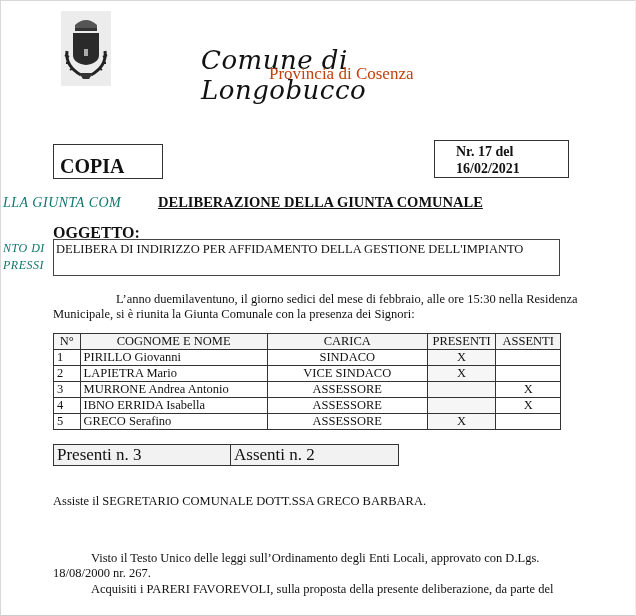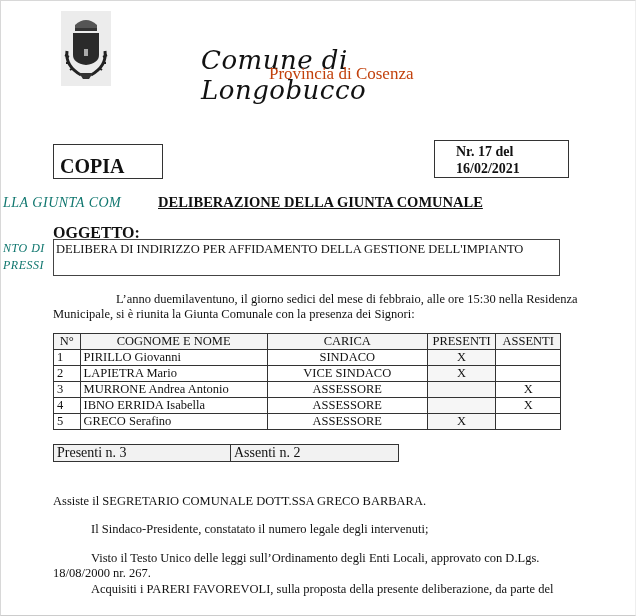--- a/index.html
+++ b/index.html
@@ -70,21 +70,21 @@
     font-weight: normal;
   }
   table.presenze th { text-align: center; background: #f4f4f4; }
   .c-n { width: 20px; }
   .c-name { width: 190px; }
   .c-car { width: 160px; text-align: center; }
   .c-pres { width: 62px; text-align: center; background: #f6f6f6; }
   .c-ass { width: 58px; text-align: center; }
   table.summary {
     position: absolute; left: 52px; top: 443px; border-collapse: collapse;
-    font-size: 14px; width: 346px; background: #f2f2f2;
+    font-size: 17px; width: 346px; background: #f2f2f2;
   }
   table.summary td { border: 1px solid #333; height: 16px; padding: 0 3px; }
   table.summary td:first-child { width: 170px; }
 </style>
 </head>
 <body>
 
 <div class="page">
 
   <div class="crest">
@@ -179,17 +179,16 @@
   <table class="summary">
     <tbody>
         <tr>
       <td>Presenti n. 3</td>
       <td>Assenti n. 2</td>
     </tr>
   </tbody>
     </table>
 
   <div class="para" style="left:52px; top:493px;">Assiste il SEGRETARIO COMUNALE DOTT.SSA GRECO  BARBARA.</div>
-  <div class="para" style="left:90px; top:521px;">Il Sindaco-Presidente, constatato il numero legale degli intervenuti;</div>
   <div class="para" style="left:90px; top:550px;">Visto il Testo Unico delle leggi sull’Ordinamento degli Enti Locali, approvato con D.Lgs.</div>
   <div class="para" style="left:52px; top:565px;">18/08/2000 nr. 267.</div>
   <div class="para" style="left:90px; top:581px;">Acquisiti i PARERI FAVOREVOLI, sulla proposta della presente deliberazione, da parte del</div>
 </div>
 
 </body></html>

